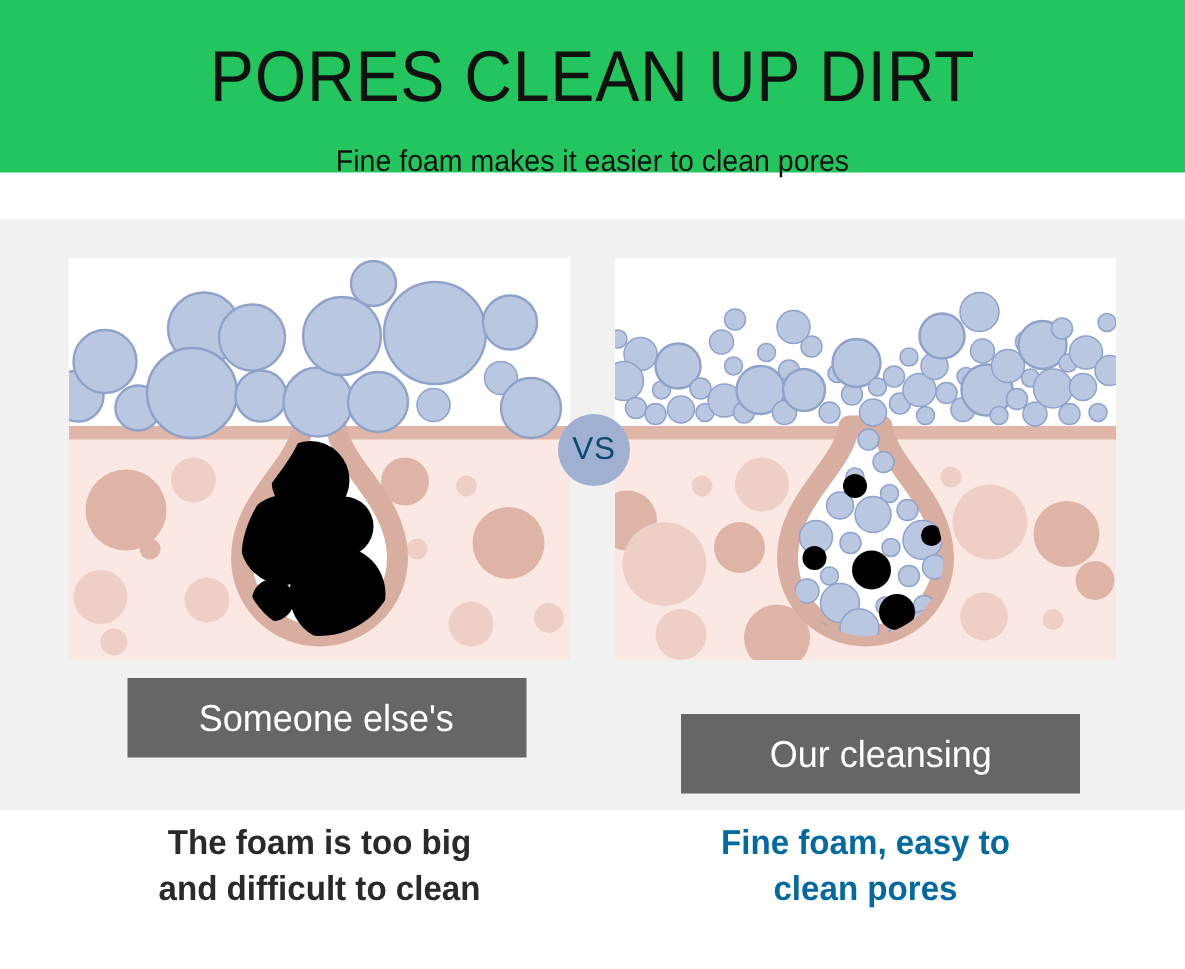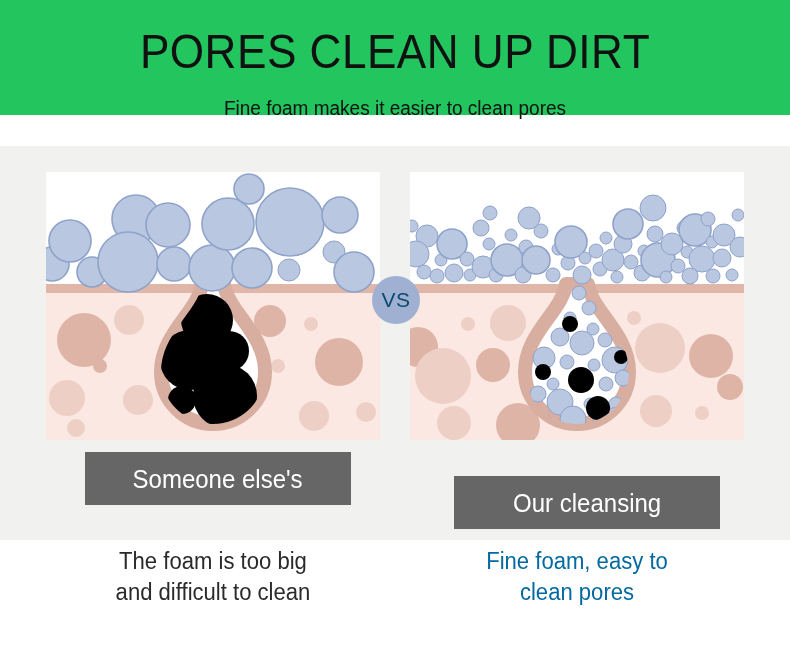--- a/index.html
+++ b/index.html
@@ -77,21 +77,21 @@
   .label-bar.right{left:454px;margin-top:24px;}
   .label-bar span{
     color:#ffffff;font-size:25px;line-height:30px;font-weight:400;
     transform:scaleX(.96);white-space:nowrap;
   }
 
   
   .caption{
     position:absolute;top:546px;width:334px;
     text-align:center;
-    font-size:23px;line-height:31px;color:#2a2a2a;font-weight:400;
+    font-size:23px;line-height:31px;color:#2a2a2a;font-weight:700;
   }
   .caption.left{left:46px;}
   .caption.right{left:410px;}
   .caption .cl{display:block;transform:scaleX(.96);}
 </style>
 </head>
 <body style="background: rgb(255, 255, 255);">
 
 <div id="root">
 

